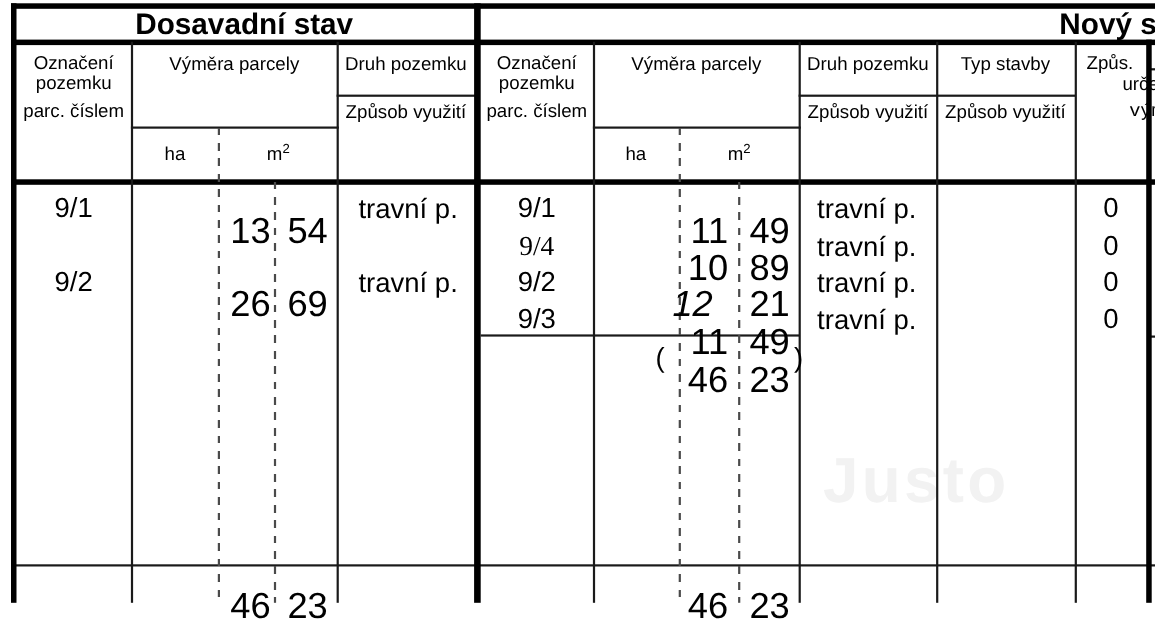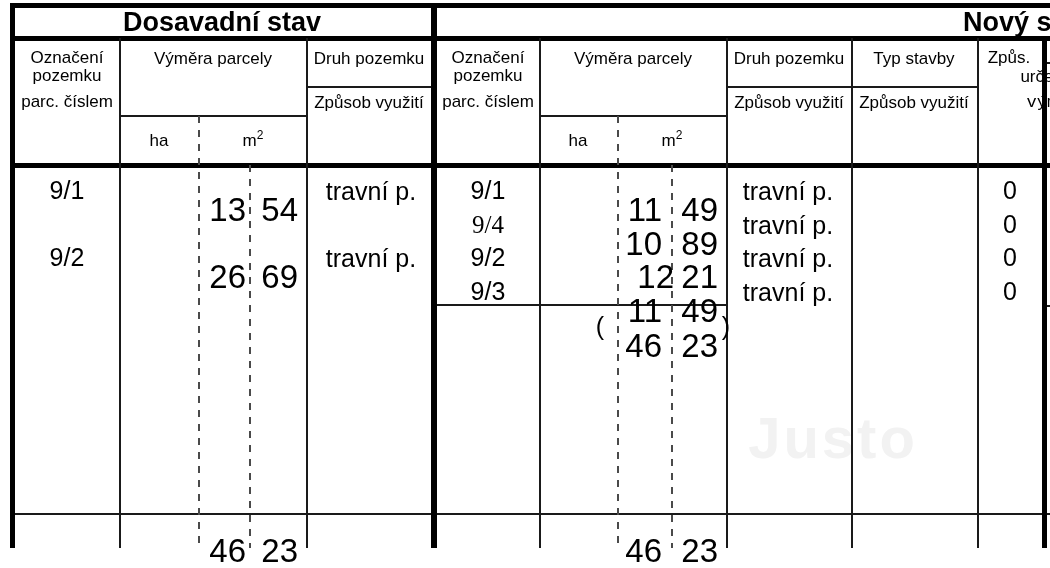--- a/index.html
+++ b/index.html
@@ -110,21 +110,21 @@
   </div>
   <div>
     <div class="txt data" style="left:488px;top:224px;font-family:Liberation Serif, serif;">9/4</div>
     <div class="num" style="left:616px;top:224px;width:46px;">10</div>
     <div class="num" style="left:672px;top:224px;width:46px;">89</div>
     <div class="txt data" style="left:788px;top:225px;">travní p.</div>
     <div class="txt data" style="left:1010px;top:224px;">0</div>
   </div>
   <div>
     <div class="txt data" style="left:488px;top:257px;">9/2</div>
-    <div class="num" style="left:628px;top:257px;width:46px;">12</div>
+    <div class="num" style="left:602px;top:257px;width:46px;font-style:italic;">12</div>
     <div class="num" style="left:672px;top:257px;width:46px;">21</div>
     <div class="txt data" style="left:788px;top:258px;">travní p.</div>
     <div class="txt data" style="left:1010px;top:257px;">0</div>
   </div>
   <div>
     <div class="txt data" style="left:488px;top:291px;">9/3</div>
     <div class="num" style="left:616px;top:291px;width:46px;">11</div>
     <div class="num" style="left:672px;top:291px;width:46px;">49</div>
     <div class="txt data" style="left:788px;top:292px;">travní p.</div>
     <div class="txt data" style="left:1010px;top:291px;">0</div>

